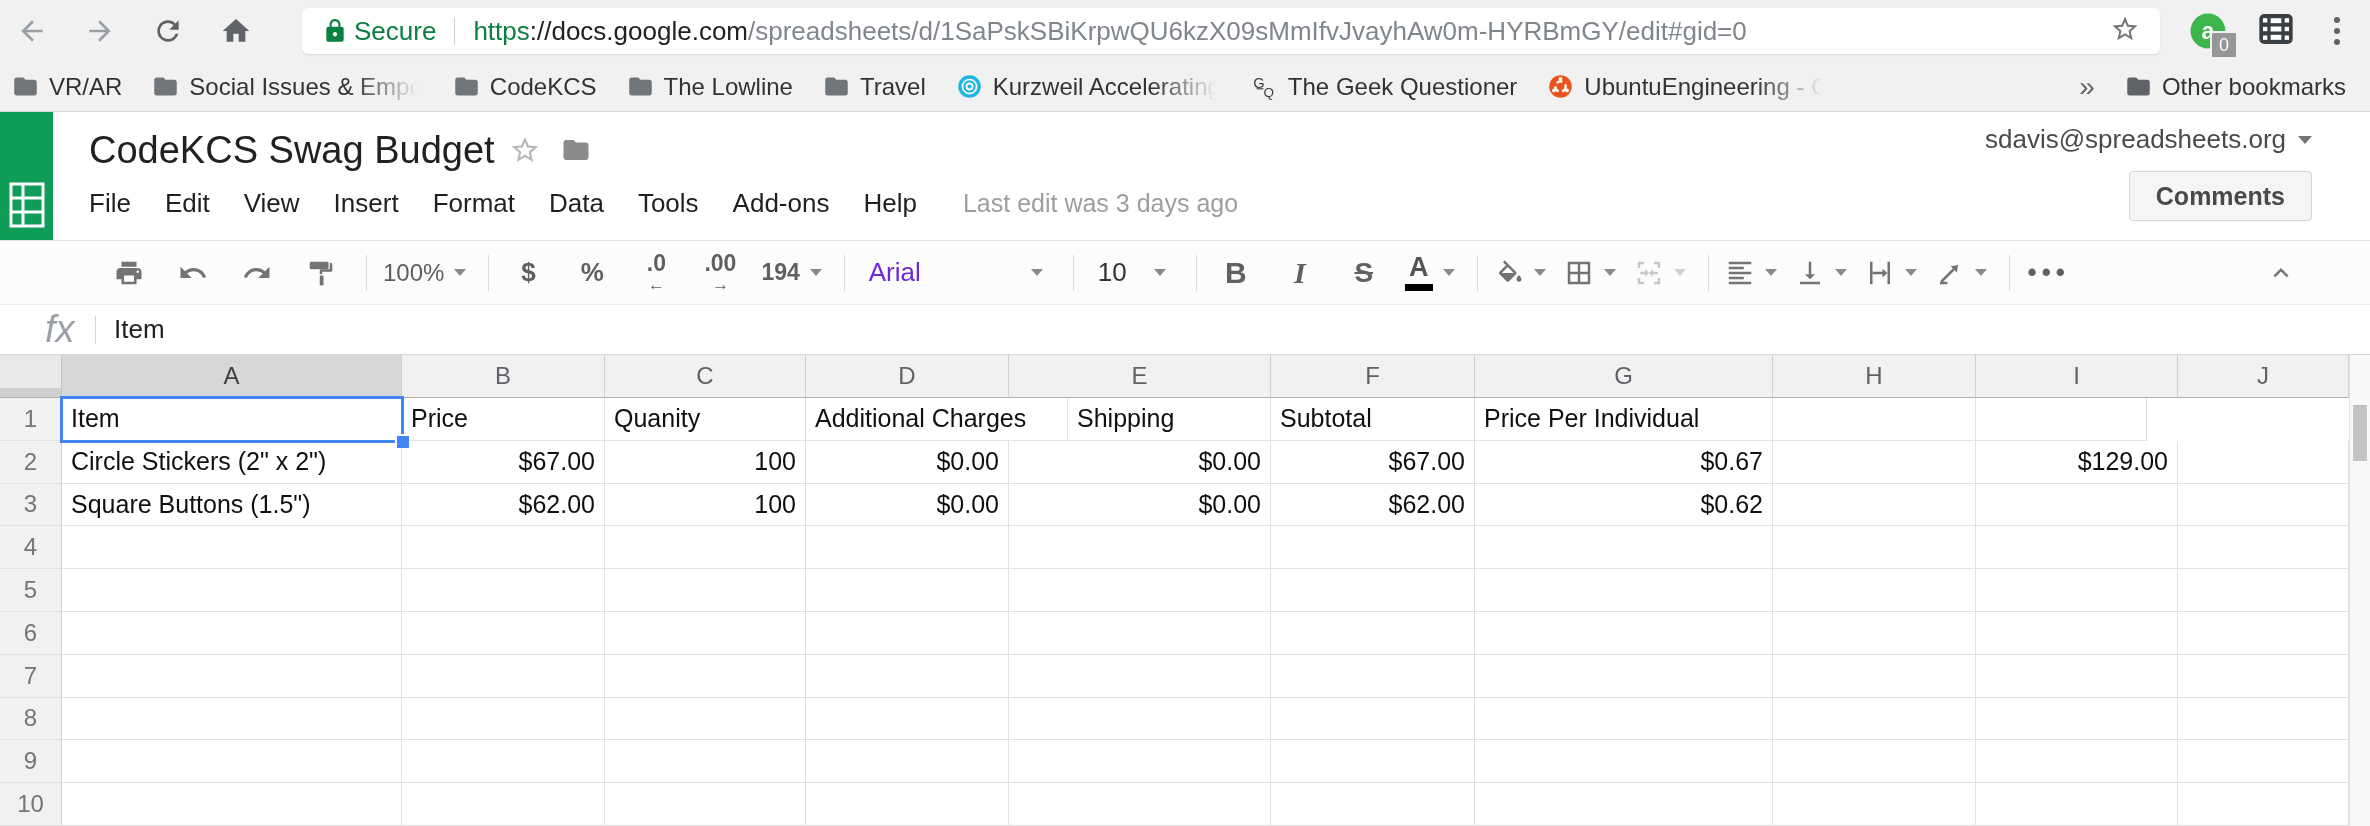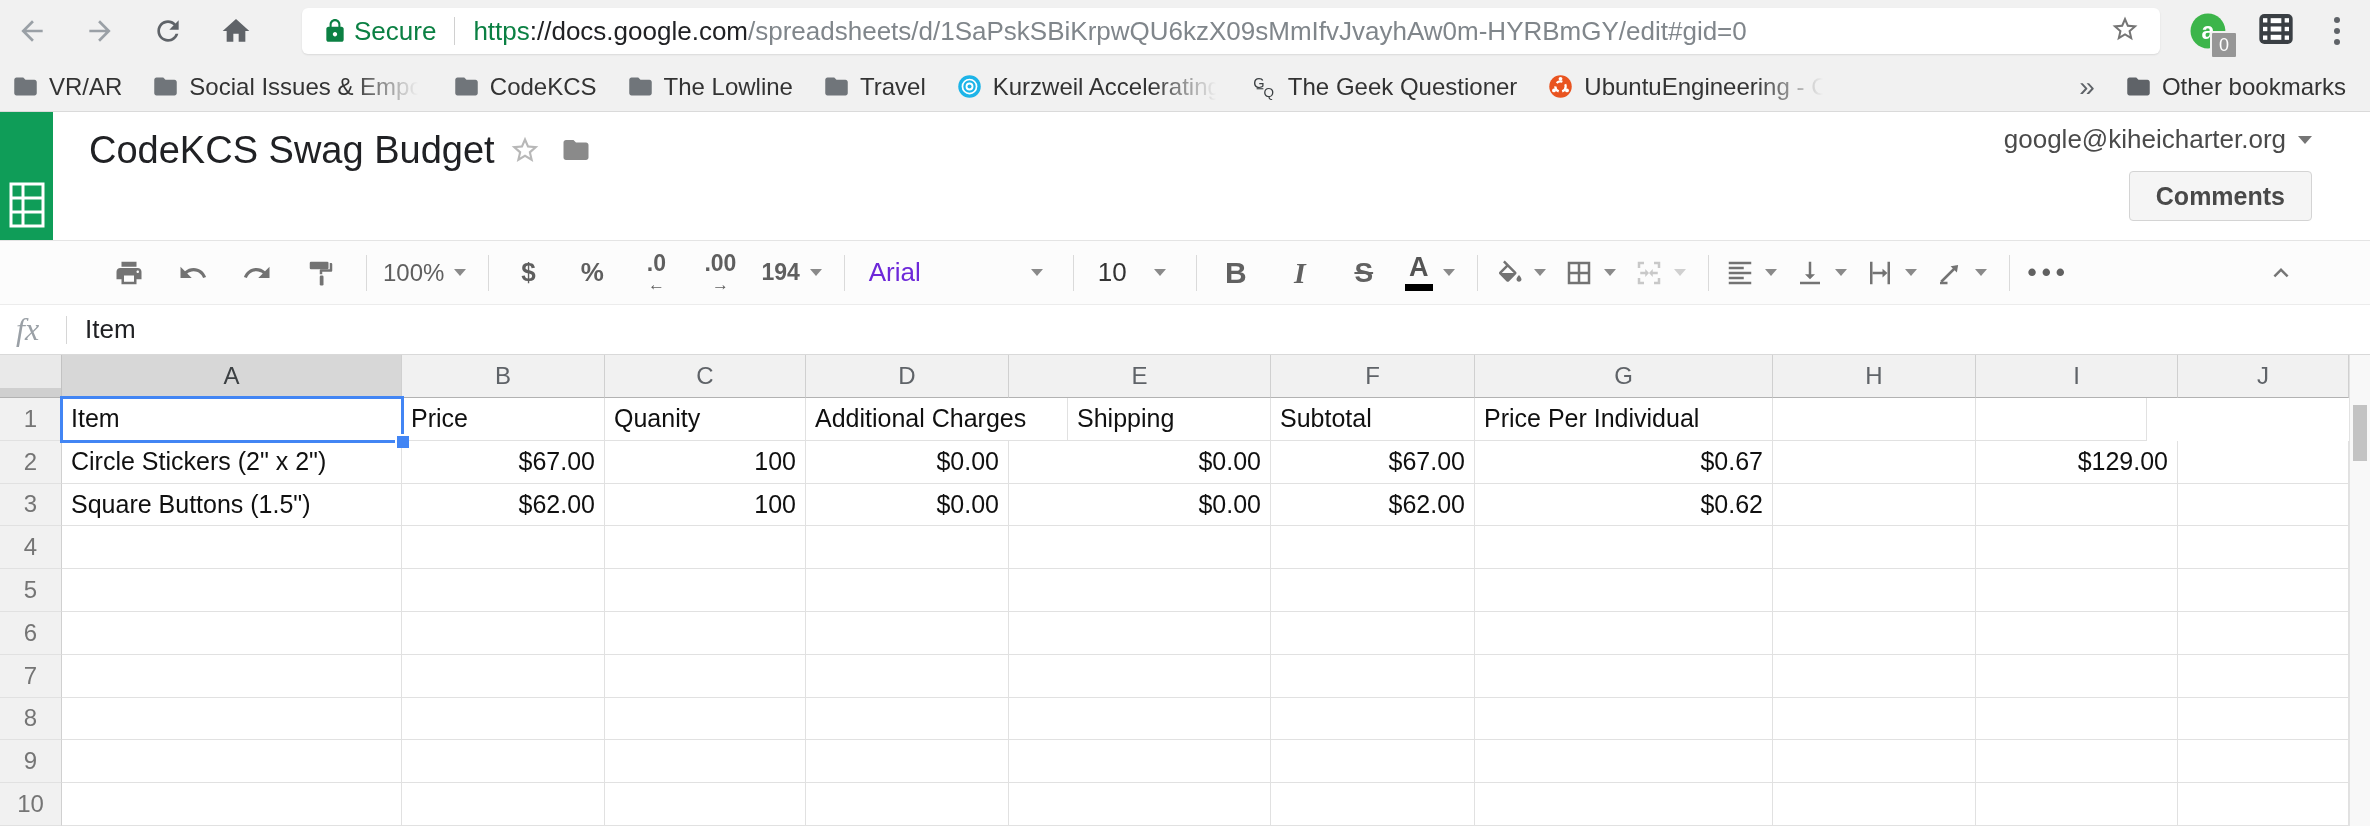--- a/index.html
+++ b/index.html
@@ -80,21 +80,21 @@
   .text-color-ctl { display:flex; flex-direction:column; align-items:center; line-height:1; }
   .text-color-ctl .letter { font-size:27px; font-weight:bold; color:#545454; }
   .text-color-ctl .bar { width:28px; height:7px; background:#000; margin-top:3px; }
   .disabled { color:#c8c8c8 !important; }
   .disabled .tcaret { border-top-color:#d0d0d0; }
   .more-dots { font-size:26px; letter-spacing:5px; color:#616161; font-weight:bold; }
   .collapse-btn { margin-left:auto; margin-right:66px; color:#757575; }
 
   
   .formula-bar { height:50px; background:#fff; border-bottom:1px solid #d9d9d9; display:flex; align-items:center; padding-left:16px; }
-  .fx { font-family:Liberation Serif, serif; font-style:italic; font-size:32px; color:#9aa0a6; width:46px; }
+  .fx { font-family:Liberation Sans, sans-serif; font-style:italic; font-size:38px; color:#9aa0a6; width:46px;margin-left:29px; }
   .fx-divider { width:1px; height:28px; background:#d6d6d6; margin:0 18px 0 4px; }
   .formula-value { font-size:26px; color:#202124; flex:1; }
 
   
   .grid { position:relative; height:471px; background:#fff; overflow:hidden; }
   .header-row { display:flex; height:43px; }
   .corner { width:62px; flex:none; background:#e9e9e9; border-right:1px solid #c2c2c2; border-bottom:1px solid #b2b2b2; position:relative; }
   .corner::after { content:""; position:absolute; left:0; right:0; bottom:0; height:9px; background:#cfcfcf; }
   .col-h { flex:none; background:#f1f1f1; border-right:1px solid #d0d0d0; border-bottom:1px solid #b2b2b2; display:flex; align-items:center; justify-content:center; font-size:24px; color:#5f6368; }
   .col-h.selected { background:#d7d7d7; color:#3c4043; }
@@ -282,24 +282,38 @@
           <svg viewBox="0 0 24 24" fill="currentColor">
               <path d="M22 9.24l-7.19-.62L12 2 9.19 8.63 2 9.24l5.46 4.73L5.82 21 12 17.27 18.18 21l-1.63-7.03L22 9.24zM12 15.4l-3.76 2.27 1-4.28-3.32-2.88 4.38-.38L12 6.1l1.71 4.04 4.38.38-3.32 2.88 1 4.28L12 15.4z"></path>
             </svg>
         </span>
         <span class="title-folder">
           <svg viewBox="0 0 24 24" fill="currentColor">
               <path d="M10 4H4c-1.1 0-1.99.9-1.99 2L2 18c0 1.1.9 2 2 2h16c1.1 0 2-.9 2-2V8c0-1.1-.9-2-2-2h-8l-2-2z"></path>
             </svg>
         </span>
       </div>
+      <div class="menus-row">
+        <div id="menu-items" style="display:flex;">
+            <div class="menu-item">File</div>
+            <div class="menu-item">Edit</div>
+            <div class="menu-item">View</div>
+            <div class="menu-item">Insert</div>
+            <div class="menu-item">Format</div>
+            <div class="menu-item">Data</div>
+            <div class="menu-item">Tools</div>
+            <div class="menu-item">Add-ons</div>
+            <div class="menu-item">Help</div>
+          </div>
+        <span class="last-edit">Last edit was 3 days ago</span>
+      </div>
     </div>
     <div class="header-right">
       <div class="account">
-        <span>google@kiheicharter.org</span>
+        <span>sdavis@spreadsheets.org</span>
         <span class="caret"></span>
       </div>
       <div class="buttons-row">
         <div class="btn btn-comments">
           <span>Comments</span>
         </div>
       </div>
     </div>
   </div>
 

